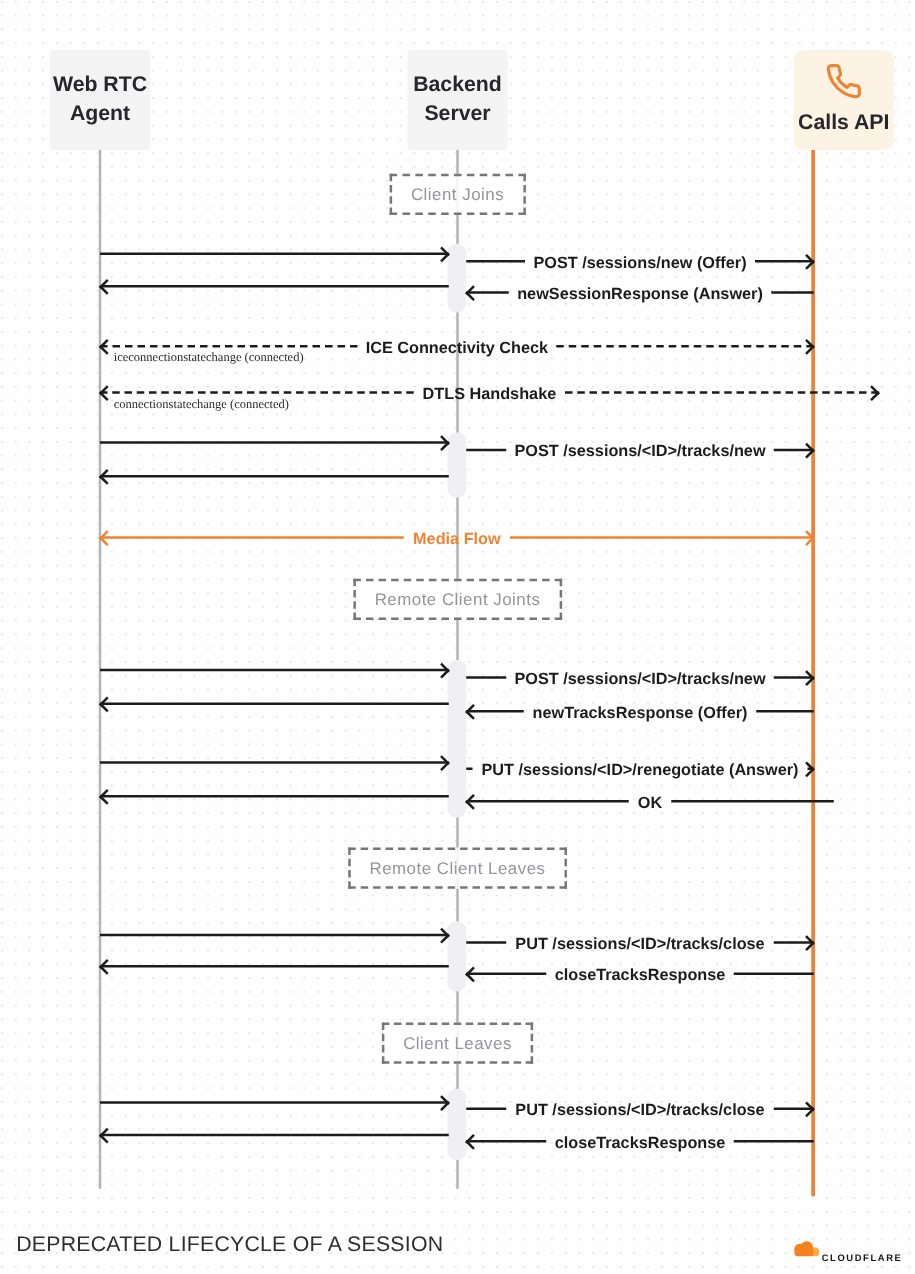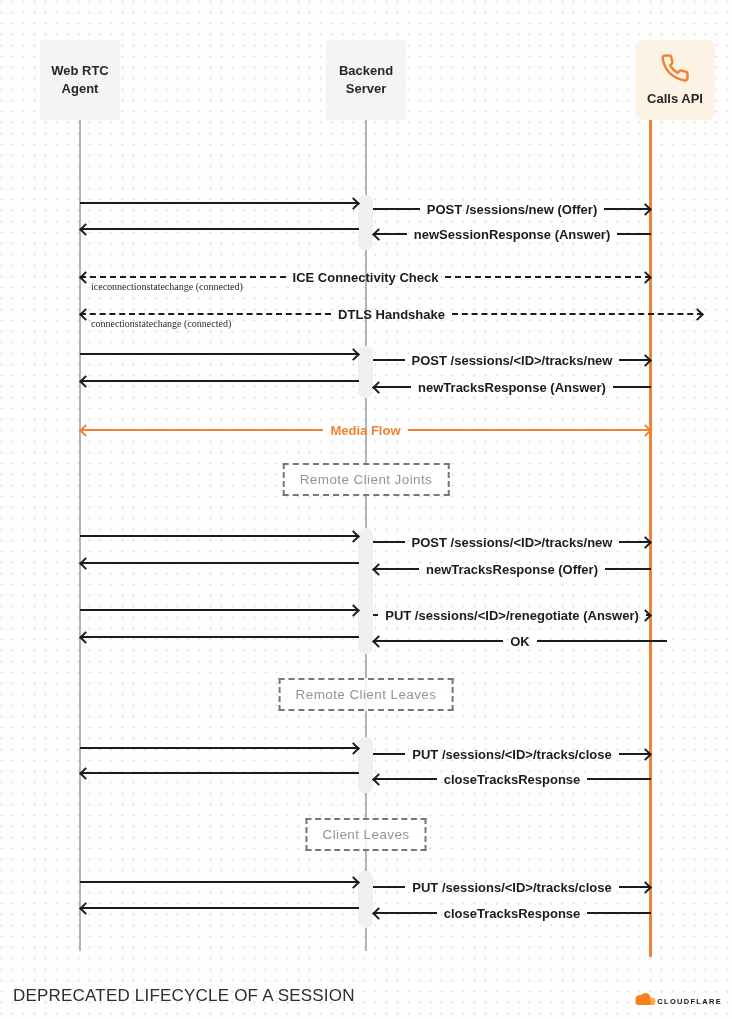--- a/index.html
+++ b/index.html
@@ -17,21 +17,21 @@
     --rail:#b4b4b4;
   }
   
   .lifeline{ position:absolute; top:120px; width:2px; height:831px; background:var(--rail); z-index:1; }
   .lifeline.orange{ background:var(--orange); width:3px; height:837px; }
   
   .act{ position:absolute; left:358px; width:15px; background:#f0f0f2; border-radius:7px; z-index:2; }
   
   .actor{ position:absolute; top:40px; width:80px; height:80px; background:#f4f4f5;
           display:flex; align-items:center; justify-content:center; flex-direction:column;
-          text-align:center; font-weight:700; font-size:13px; color:#26262b; line-height:1.35;
+          text-align:center; font-weight:700; font-size:17px; color:#26262b; line-height:1.35;
           border-radius:2px; z-index:5; }
   .actor.api{ background:#fcf3e5; border-radius:8px; gap:7px;margin-left:23px; }
   .actor.api svg{ display:block; }
   
   .msg{ position:absolute; height:20px; display:flex; align-items:center; z-index:3; }
   .seg{ flex:1; min-width:0; height:0; border-top:2px solid var(--ink); }
   .msg.orange .seg{ border-top-color:var(--orange); }
   .seg.dash{ border-top-style:dashed; }
   .mlabel{ padding:0 7px; font-weight:700; font-size:13px; color:var(--ink); white-space:nowrap; }
   .msg.orange .mlabel{ color:var(--orange); }
@@ -43,21 +43,21 @@
   
   .event{ position:absolute; font-size:10px; color:#2b2b2b; z-index:3;font-family:Liberation Serif, serif; }
   
   .group{ position:absolute; left:366px; transform:translateX(-50%);
           border:2px dashed #76767b; background:rgba(255,255,255,0.85);
           padding:7px 15px; font-size:13.5px; font-weight:500; color:#94949a;
           letter-spacing:0.4px; white-space:nowrap; z-index:4; }
   
   .title{ position:absolute; left:13px; top:986px; font-size:17px; font-weight:400;
           letter-spacing:0.2px; color:#2e2e2e; z-index:5; }
-  .brand{ position:absolute; right:10px; top:992px; display:flex; align-items:center; gap:0; z-index:5; }
+  .brand{ position:absolute; right:10px; top:992px; display:flex; align-items:flex-end; gap:0; z-index:5; }
   .brand .word{ font-size:7.5px; font-weight:700; letter-spacing:1.3px; color:#151515; }
 </style>
 </head>
 <body>
 
 <div id="canvas">
 
   <div class="lifeline" style="left:79px"></div>
   <div class="lifeline" style="left:365px"></div>
   <div class="lifeline orange" style="left:649px"></div>
@@ -76,20 +76,23 @@
   </div>
   <div class="actor api" style="left:612px">
     <span>
       <svg width="30" height="30" viewBox="0 0 24 24" fill="none" stroke="#ee8433" stroke-width="2" stroke-linecap="round" stroke-linejoin="round">
         <path d="M22 16.92v3a2 2 0 0 1-2.18 2 19.79 19.79 0 0 1-8.63-3.07 19.5 19.5 0 0 1-6-6 19.79 19.79 0 0 1-3.07-8.67A2 2 0 0 1 4.11 2h3a2 2 0 0 1 2 1.72 12.84 12.84 0 0 0 .7 2.81 2 2 0 0 1-.45 2.11L8.09 9.91a16 16 0 0 0 6 6l1.27-1.27a2 2 0 0 1 2.11-.45 12.84 12.84 0 0 0 2.81.7A2 2 0 0 1 22 16.92z"></path>
       </svg>
     </span>
     <span>Calls API</span>
   </div>
 
+  <div class="group" style="top:139px">
+    <span>Client Joins</span>
+  </div>
   <div class="group" style="top:463px">
     <span>Remote Client Joints</span>
   </div>
   <div class="group" style="top:678px">
     <span>Remote Client Leaves</span>
   </div>
   <div class="group" style="top:818px">
     <span>Client Leaves</span>
   </div>
 
@@ -134,26 +137,20 @@
 
   <div class="msg" style="left:80px;top:344px;width:279px">
     <i class="seg"></i>
     <i class="chev r"></i>
   </div>
   <div class="msg" style="left:373px;top:350px;width:278px">
     <i class="seg"></i>
     <span class="mlabel">POST /sessions/&lt;ID&gt;/tracks/new</span>
     <i class="seg"></i>
     <i class="chev r"></i>
-  </div>
-  <div class="msg" style="left:373px;top:377px;width:278px">
-    <i class="chev l"></i>
-    <i class="seg"></i>
-    <span class="mlabel">newTracksResponse (Answer)</span>
-    <i class="seg"></i>
   </div>
   <div class="msg" style="left:80px;top:371px;width:279px">
     <i class="chev l"></i>
     <i class="seg"></i>
   </div>
 
   <div class="msg orange" style="left:80px;top:420px;width:571px">
     <i class="chev l"></i>
     <i class="seg"></i>
     <span class="mlabel">Media Flow</span>

